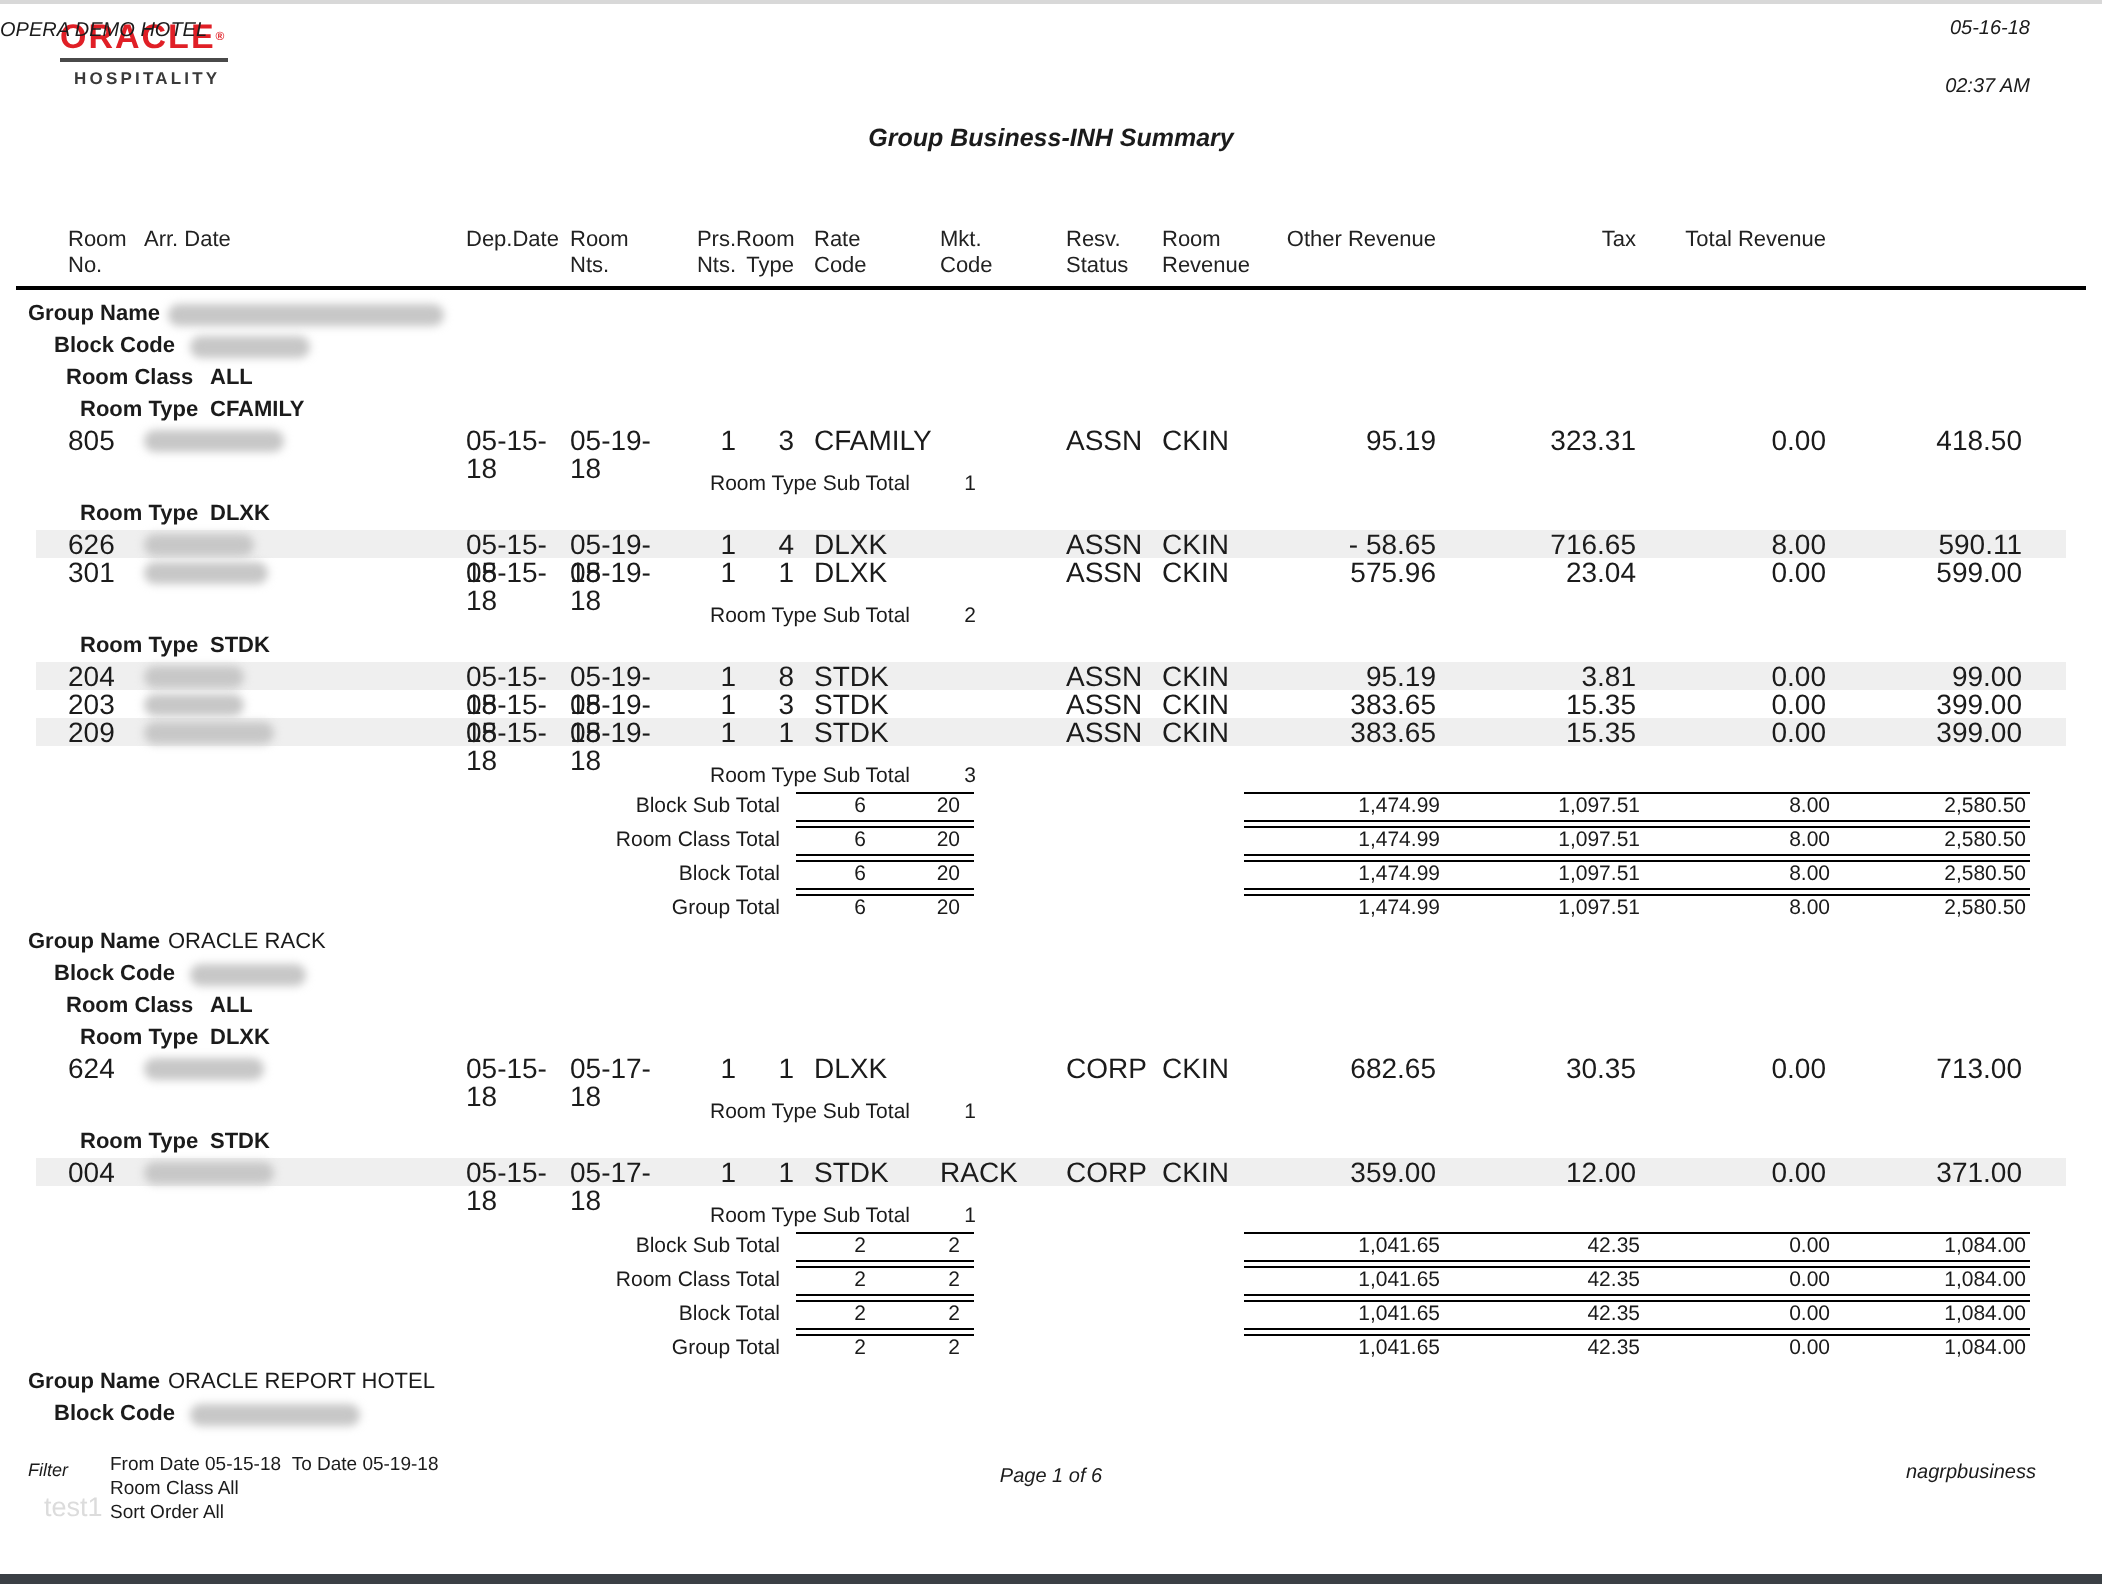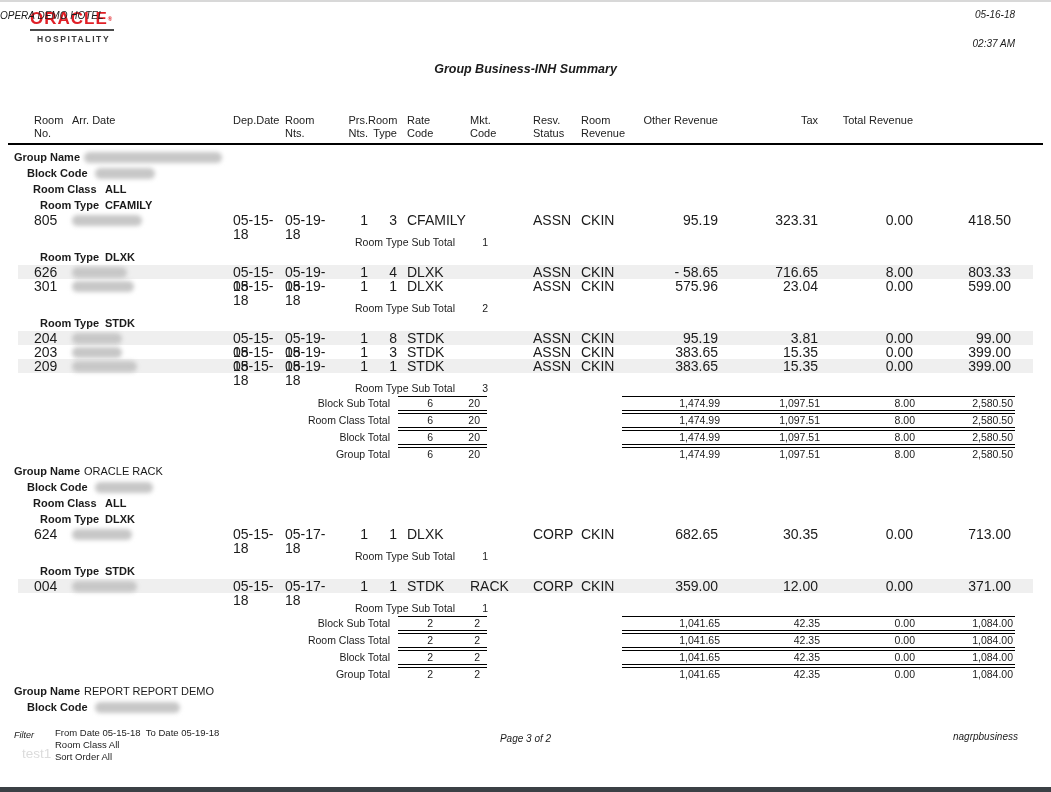--- a/index.html
+++ b/index.html
@@ -176,21 +176,21 @@
         <div>05-19-18</div>
         <div>1</div>
         <div>4</div>
         <div>DLXK</div>
         <div></div>
         <div>ASSN</div>
         <div>CKIN</div>
         <div>- 58.65</div>
         <div>716.65</div>
         <div>8.00</div>
-        <div>803.33</div>
+        <div>590.11</div>
         <div class="shade"></div>
       </div>
       <div class="grid r-data">
         <div>301</div>
         <div>
           <div class="blur" style="width: 62px;"></div>
         </div>
         <div>05-15-18</div>
         <div>05-19-18</div>
         <div>1</div>
@@ -438,37 +438,37 @@
         </div>
         <div class="t-rev">
           <div>1,041.65</div>
           <div>42.35</div>
           <div>0.00</div>
           <div>1,084.00</div>
         </div>
       </div>
       <div class="r-glabel">
         <div class="gl" style="left: -14px;">Group Name</div>
-        <div class="gv" style="left: 56px;">REPORT REPORT DEMO</div>
+        <div class="gv" style="left: 56px;">ORACLE REPORT HOTEL</div>
       </div>
       <div class="r-glabel">
         <div class="gl" style="left: -1px;">Block Code</div>
         <div class="gv" style="left: 67px;">
           <div class="blur" style="width: 85px;"></div>
         </div>
       </div>
     </div>
 
   <div class="watermark">test1</div>
 
   <div class="footer">
     <div class="f-filter">Filter</div>
     <div class="f-lines">
       <div>From Date 05-15-18 &nbsp;To Date 05-19-18</div>
       <div>Room Class All</div>
       <div>Sort Order All</div>
     </div>
-    <div class="f-page">Page 3 of 2</div>
+    <div class="f-page">Page 1 of 6</div>
     <div class="f-code">nagrpbusiness</div>
   </div>
 
   <div class="bottombar"></div>
 </div>
 
 </body></html>

